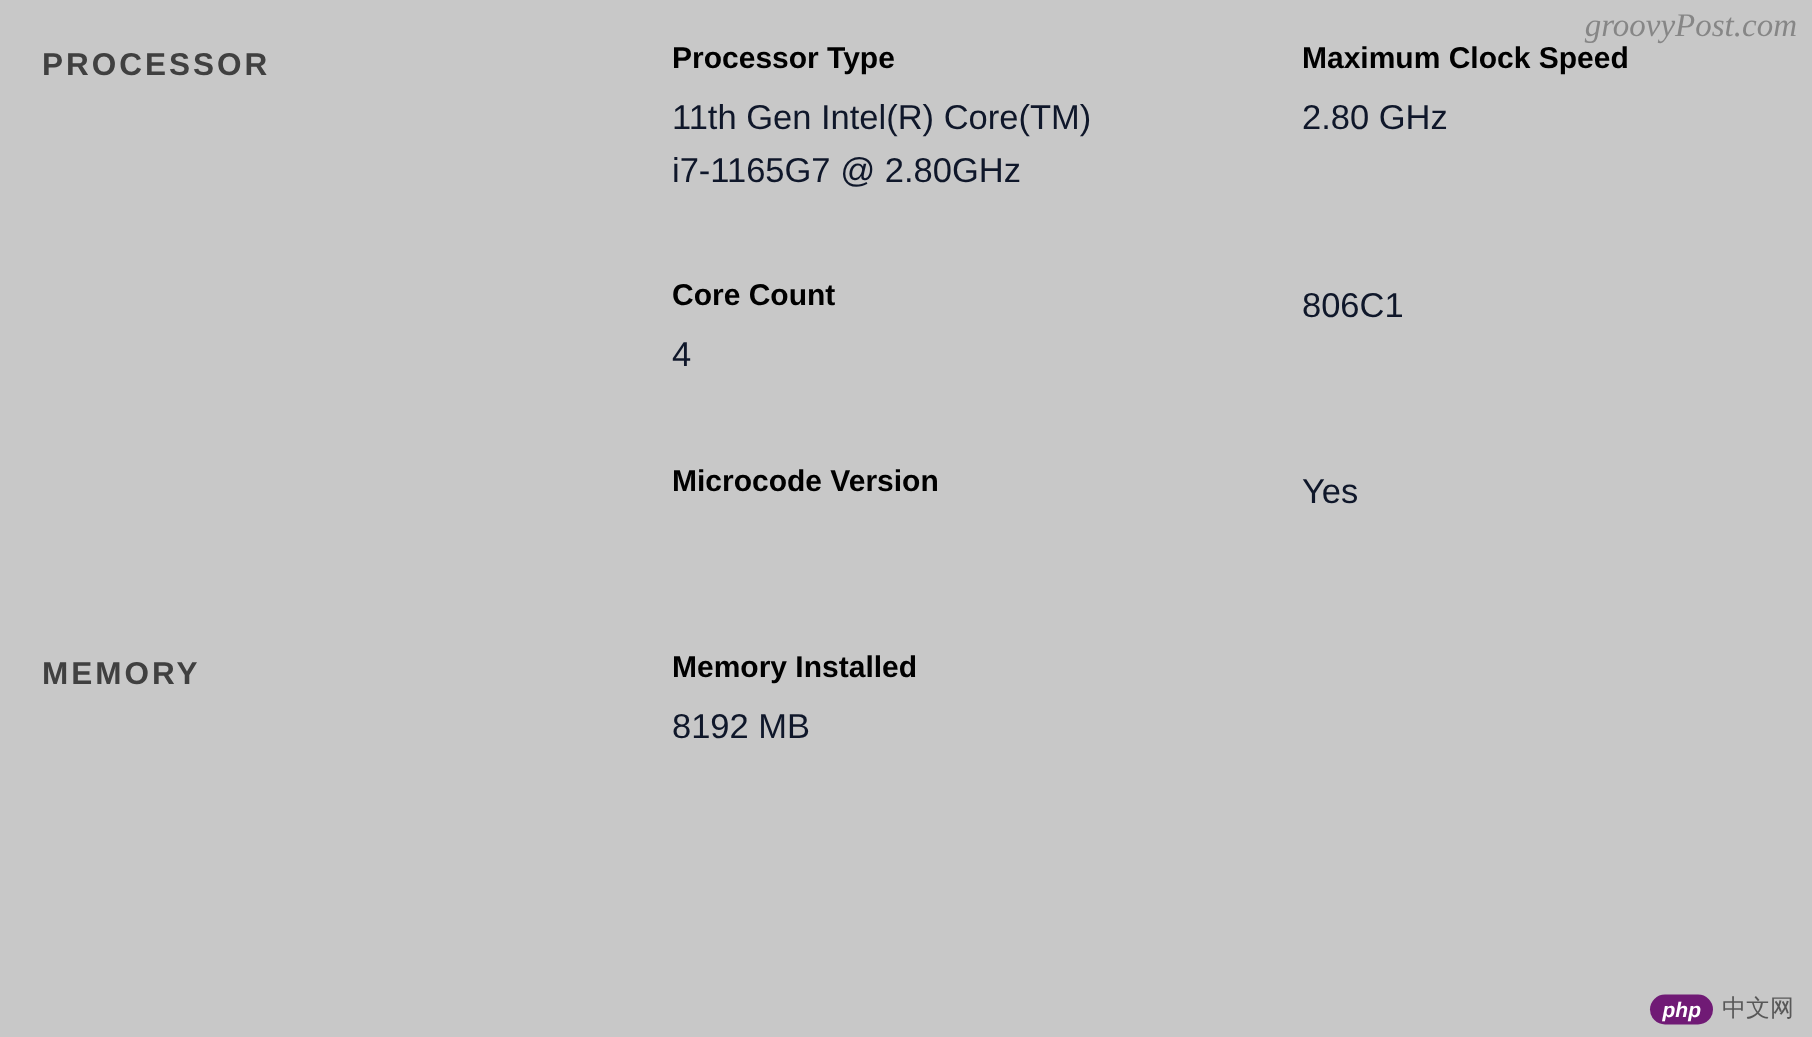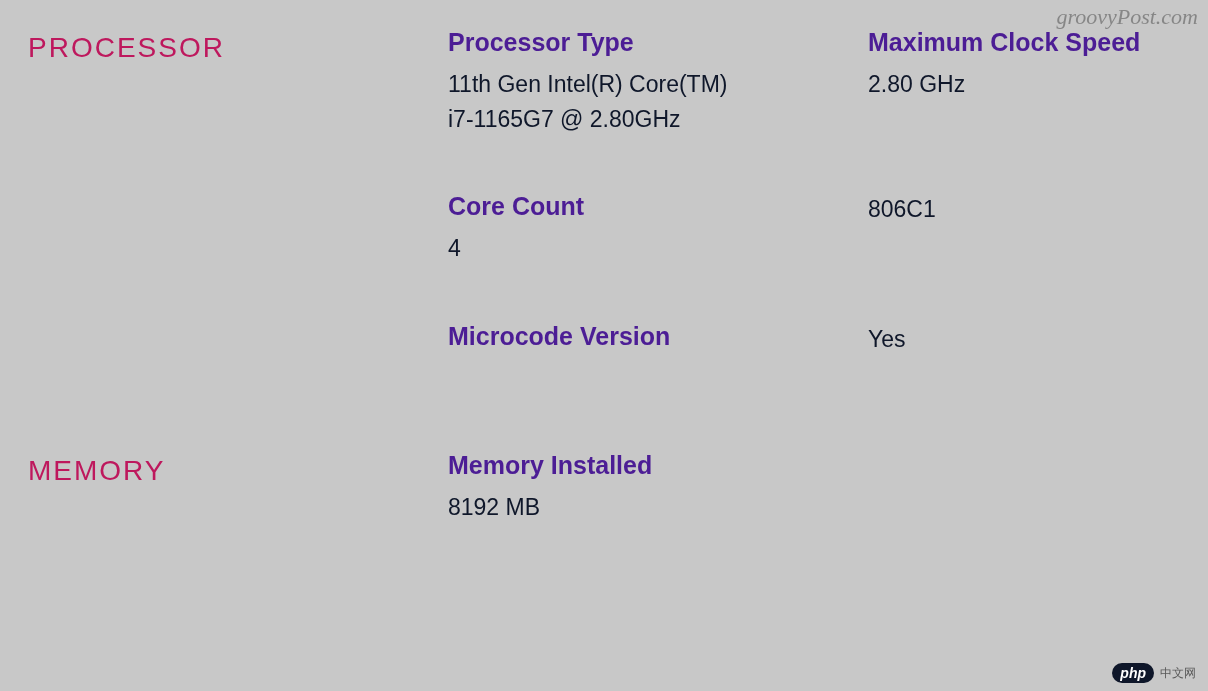--- a/index.html
+++ b/index.html
@@ -26,66 +26,66 @@
     }
     .watermark-br {
       position: absolute;
       bottom: 8px;
       right: 12px;
       display: flex;
       align-items: center;
       gap: 6px;
     }
     .watermark-br .badge {
-      background: #0f172a;
+      background: #701a75;
       color: #fff;
       font-weight: bold;
       font-style: italic;
       padding: 2px 8px;
       border-radius: 10px;
       font-size: 14px;
     }
     .watermark-br .txt {
       color: rgba(60,60,60,0.8);
-      font-size: 12px;
+      font-size: 16px;
     }
     .content {
       padding: 28px 20px 20px 28px;
     }
     .section {
       display: flex;
       margin-bottom: 90px;
     }
     .section:last-child {
       margin-bottom: 0;
       justify-content: flex-end;
     }
     .section-header {
       width: 420px;
       flex-shrink: 0;
-      color: #be185d;
-      font-size: 28px;
+      color: #404040;
+      font-size: 21px;
       letter-spacing: 2px;
-      font-weight: 400;
+      font-weight: 700;
       padding-top: 4px;
     }
     .fields-grid {
       display: grid;
       grid-template-columns: 420px 1fr;
       row-gap: 56px;
       column-gap: 0;
       flex: 1;
     }
     .field {
       display: flex;
       flex-direction: column;
     }
     .field-label {
-      color: #4c1d95;
-      font-size: 25px;
+      color: #000000;
+      font-size: 20px;
       font-weight: 700;
       margin-bottom: 10px;
     }
     .field-value {
       color: #0f172a;
       font-size: 23px;
       font-weight: 400;
       line-height: 1.5;
       white-space: pre-line;
     }

